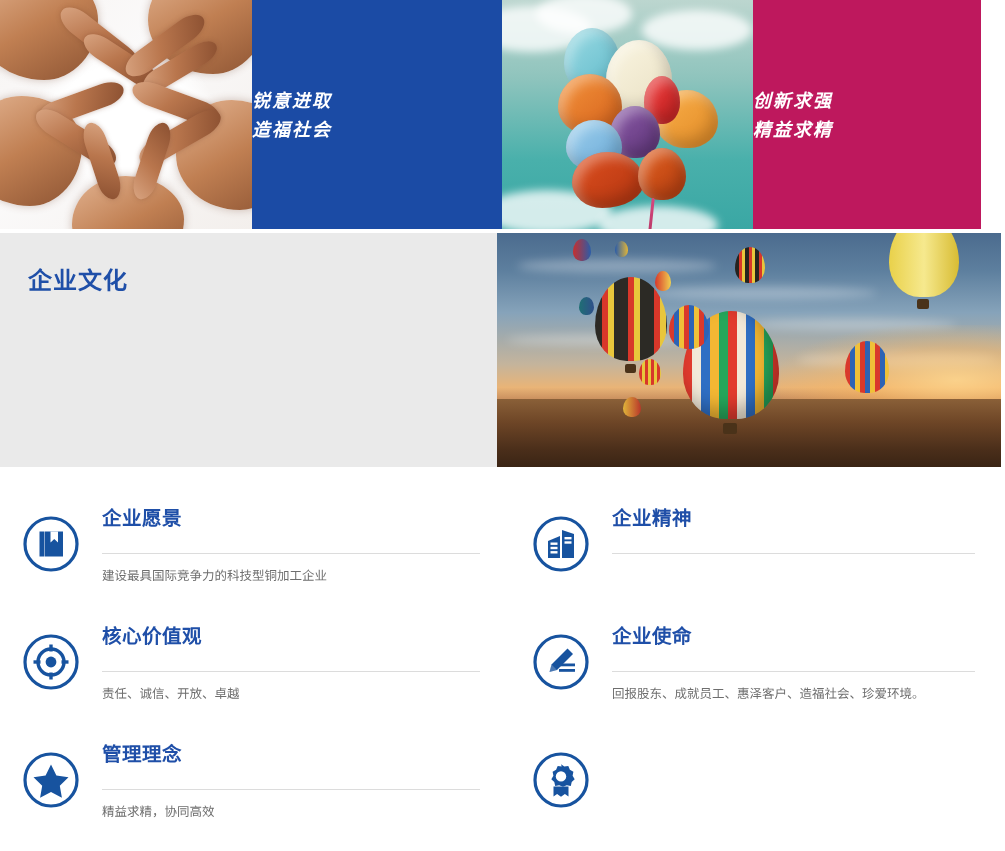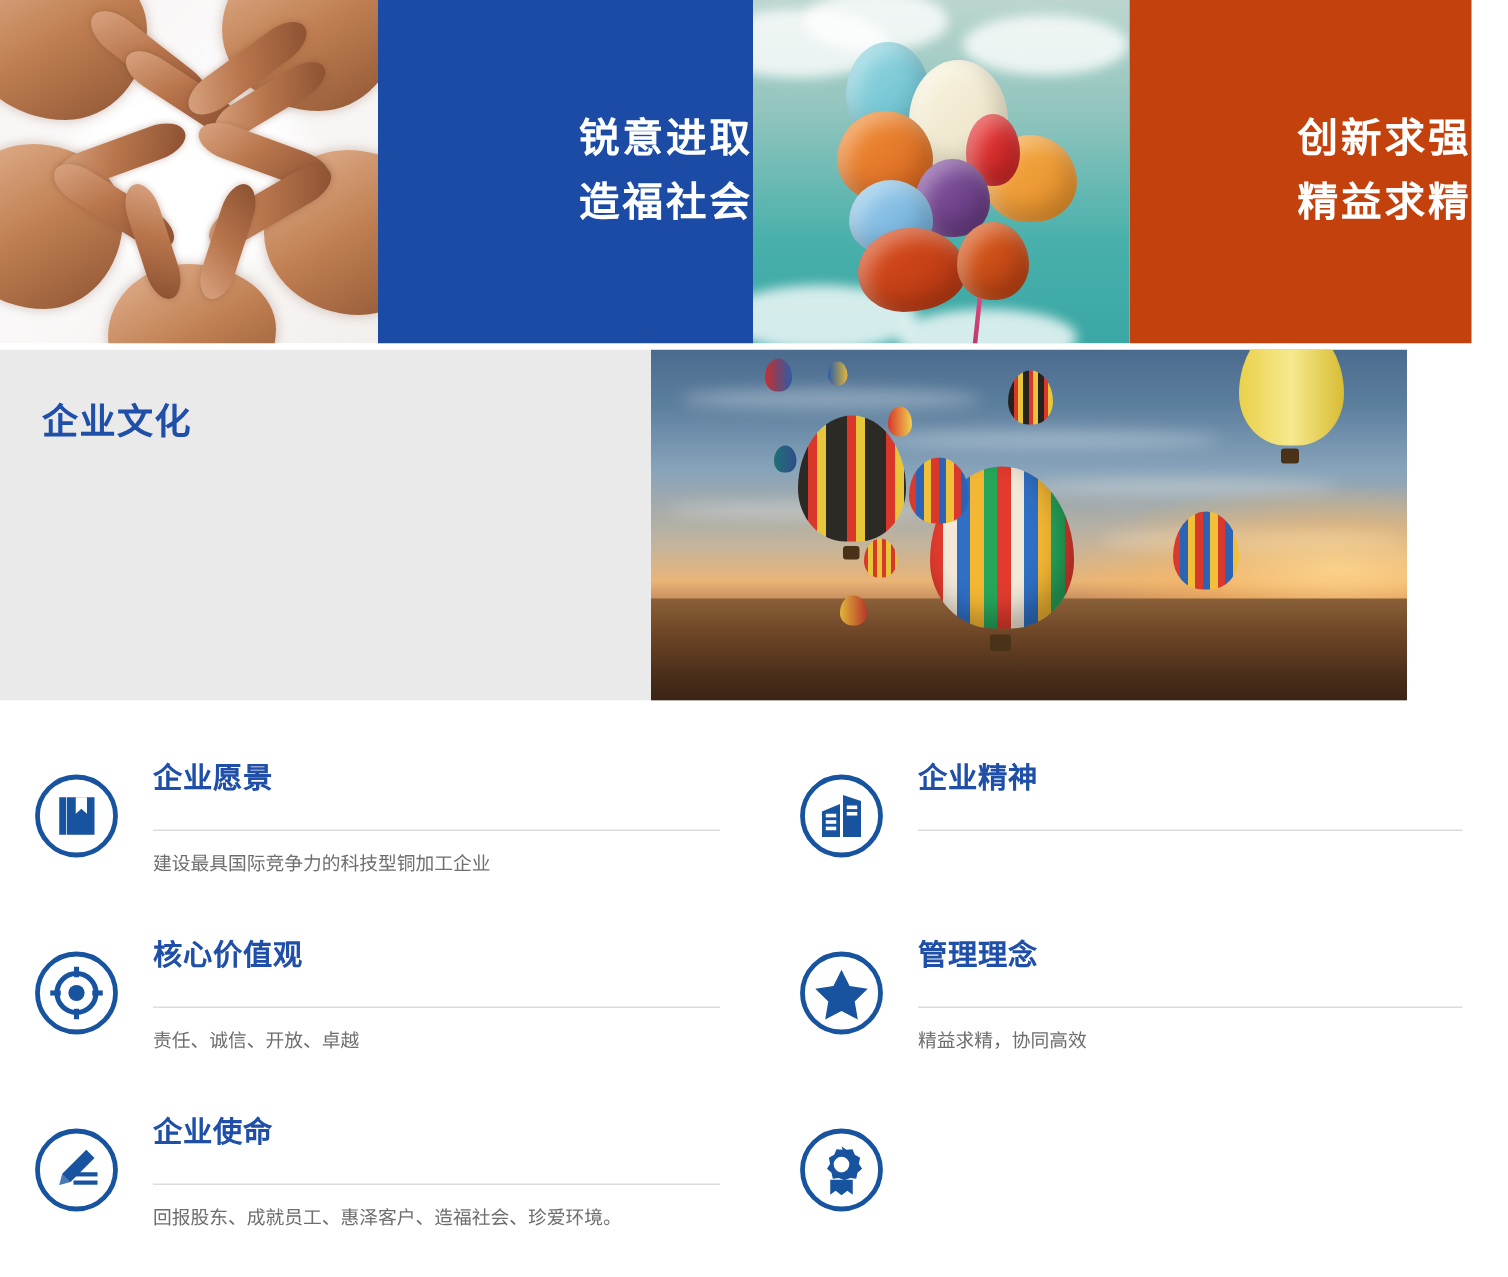--- a/index.html
+++ b/index.html
@@ -29,33 +29,34 @@
     height: 229px;
     display: flex;
     overflow: hidden;
   }
 
   .banner-cell { position: relative; height: 229px; overflow: hidden; }
 
   .cell-hands { width: 252px; background: #fdfdfd; }
   .cell-blue  { width: 250px; background: #1B4BA5; }
   .cell-balloons { width: 251px; }
-  .cell-orange { width: 228px; background: #c2410c; }
+  .cell-orange { width: 228px; background: #be185d; }
 
   .banner-slogan {
     position: absolute;
     left: 0; right: 0;
     top: 50%;
     transform: translateY(-50%);
-    text-align: right;
+    text-align: left;
     color: #ffffff;
-    font-size: 27px;
+    font-size: 18px;
     font-weight: bold;
     line-height: 1.62;
     letter-spacing: 2px;
+    font-style: italic;
   }
   .banner-slogan .ln2 { display: block; }
 
   
   .hands-art {
     position: absolute; inset: 0;
     background:
       radial-gradient(ellipse 52% 46% at 50% 52%, #ffffff 0%, #ffffff 52%, rgba(255,255,255,0) 70%),
       linear-gradient(135deg, #f7f4f2 0%, #fbfafa 40%, #f3efec 100%);
   }
@@ -100,21 +101,21 @@
     position: absolute;
     left: 0;
     top: 233px;
     width: 1005px;
     height: 234px;
     display: flex;
     overflow: hidden;
   }
 
   .culture-text-panel {
-    width: 434px;
+    width: 497px;
     height: 234px;
     background: #EAEAEA;
     padding: 28px 30px 0 28px;
   }
 
   .culture-title {
     color: #1F4FA8;
     font-size: 24px;
     font-weight: bold;
     letter-spacing: 1px;
@@ -374,49 +375,49 @@
       <div class="value-body">
         <div class="value-title">核心价值观</div>
         <div class="value-desc">责任、诚信、开放、卓越</div>
       </div>
     </div>
 
     <div class="value-card">
       <div class="value-icon">
         <svg viewBox="0 0 58 58" xmlns="http://www.w3.org/2000/svg">
           <circle cx="29" cy="29" r="26" fill="none" stroke="#17539F" stroke-width="3.2"></circle>
-          <path d="M29 13.5 L34.4 24.4 L46.5 26.2 L37.8 34.7 L39.9 46.7 L29 41 L18.1 46.7 L20.2 34.7 L11.5 26.2 L23.6 24.4 Z" fill="#17539F"></path>
-        </svg>
-      </div>
-      <div class="value-body">
-        <div class="value-title">管理理念</div>
-        <div class="value-desc">精益求精，协同高效</div>
-      </div>
-    </div>
-
-    <div class="value-card">
-      <div class="value-icon">
-        <svg viewBox="0 0 58 58" xmlns="http://www.w3.org/2000/svg">
-          <circle cx="29" cy="29" r="26" fill="none" stroke="#17539F" stroke-width="3.2"></circle>
           <path d="M35.5 15.5 L41 21 L25 37 L17.5 39 L19.5 31.5 Z" fill="#17539F"></path>
           <path d="M19.5 31.5 L25 37 L17.5 39 Z" fill="#ffffff" opacity=".22"></path>
           <rect x="27" y="30.5" width="16" height="2.8" fill="#17539F"></rect>
           <rect x="27" y="36" width="16" height="2.8" fill="#17539F"></rect>
         </svg>
       </div>
       <div class="value-body">
         <div class="value-title">企业使命</div>
         <div class="value-desc">回报股东、成就员工、惠泽客户、造福社会、珍爱环境。</div>
       </div>
     </div>
 
     <div class="value-card">
       <div class="value-icon">
         <svg viewBox="0 0 58 58" xmlns="http://www.w3.org/2000/svg">
           <circle cx="29" cy="29" r="26" fill="none" stroke="#17539F" stroke-width="3.2"></circle>
+          <path d="M29 13.5 L34.4 24.4 L46.5 26.2 L37.8 34.7 L39.9 46.7 L29 41 L18.1 46.7 L20.2 34.7 L11.5 26.2 L23.6 24.4 Z" fill="#17539F"></path>
+        </svg>
+      </div>
+      <div class="value-body">
+        <div class="value-title">管理理念</div>
+        <div class="value-desc">精益求精，协同高效</div>
+      </div>
+    </div>
+
+    <div class="value-card">
+      <div class="value-icon">
+        <svg viewBox="0 0 58 58" xmlns="http://www.w3.org/2000/svg">
+          <circle cx="29" cy="29" r="26" fill="none" stroke="#17539F" stroke-width="3.2"></circle>
           <path d="M29 13.2 l3.3 2.3 4-.4 1.6 3.7 3.5 2-.8 4 2.1 3.4-3 2.7-.9 4-4-.6-3.8 1.5-3.8-1.5-4 .6-.9-4-3-2.7 2.1-3.4-.8-4 3.5-2 1.6-3.7 4 .4z" fill="#17539F"></path>
           <circle cx="29" cy="25.4" r="5.2" fill="#ffffff"></circle>
           <path d="M21.5 35.5 h15 v10 l-3.6-2.6 -3.9 2.9 -3.9-2.9 -3.6 2.6 z" fill="#17539F"></path>
         </svg>
       </div>
       <div class="value-body">
       </div>
     </div>
 
   </div>

